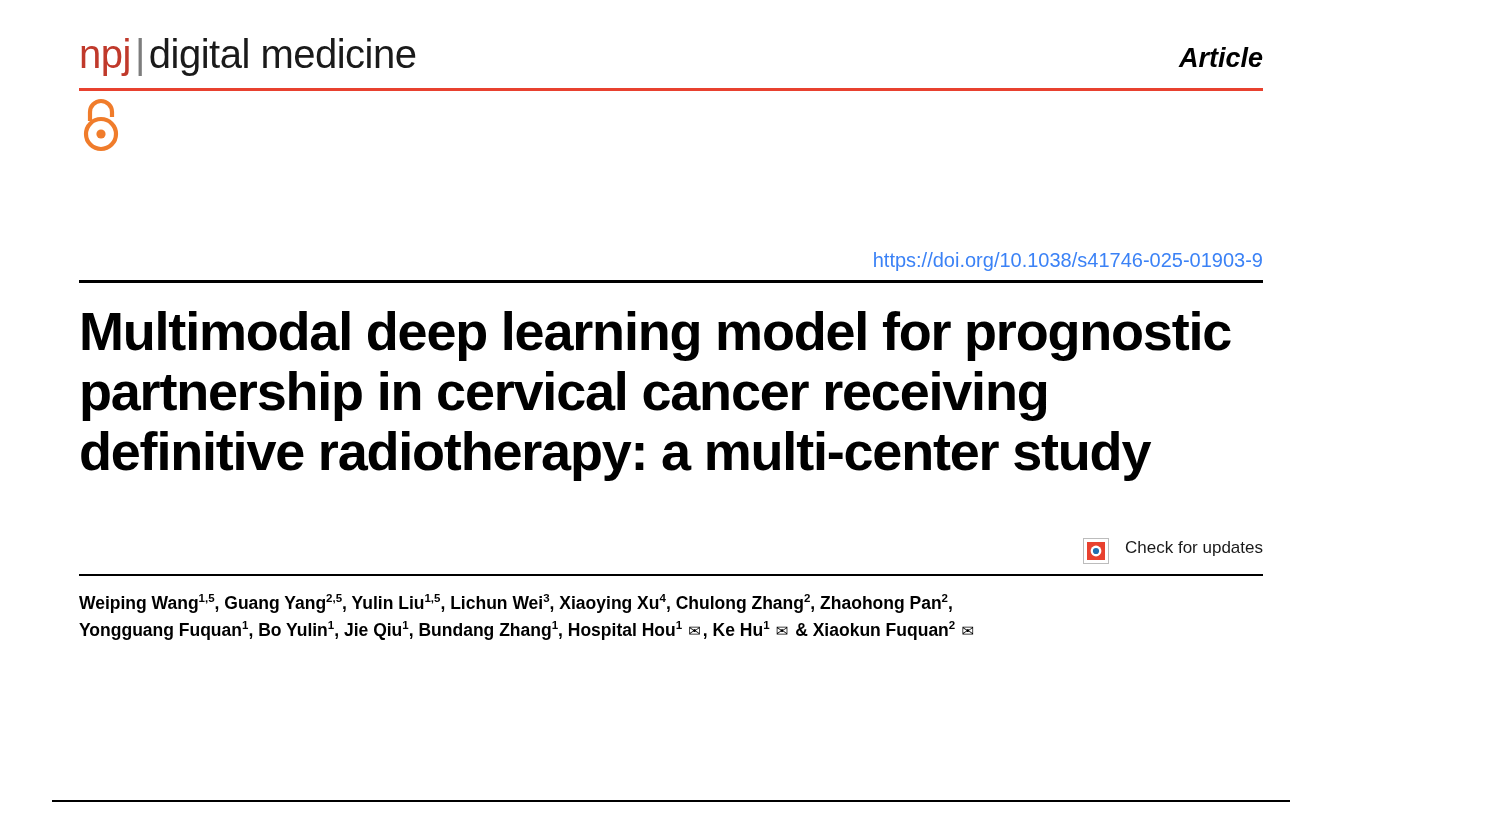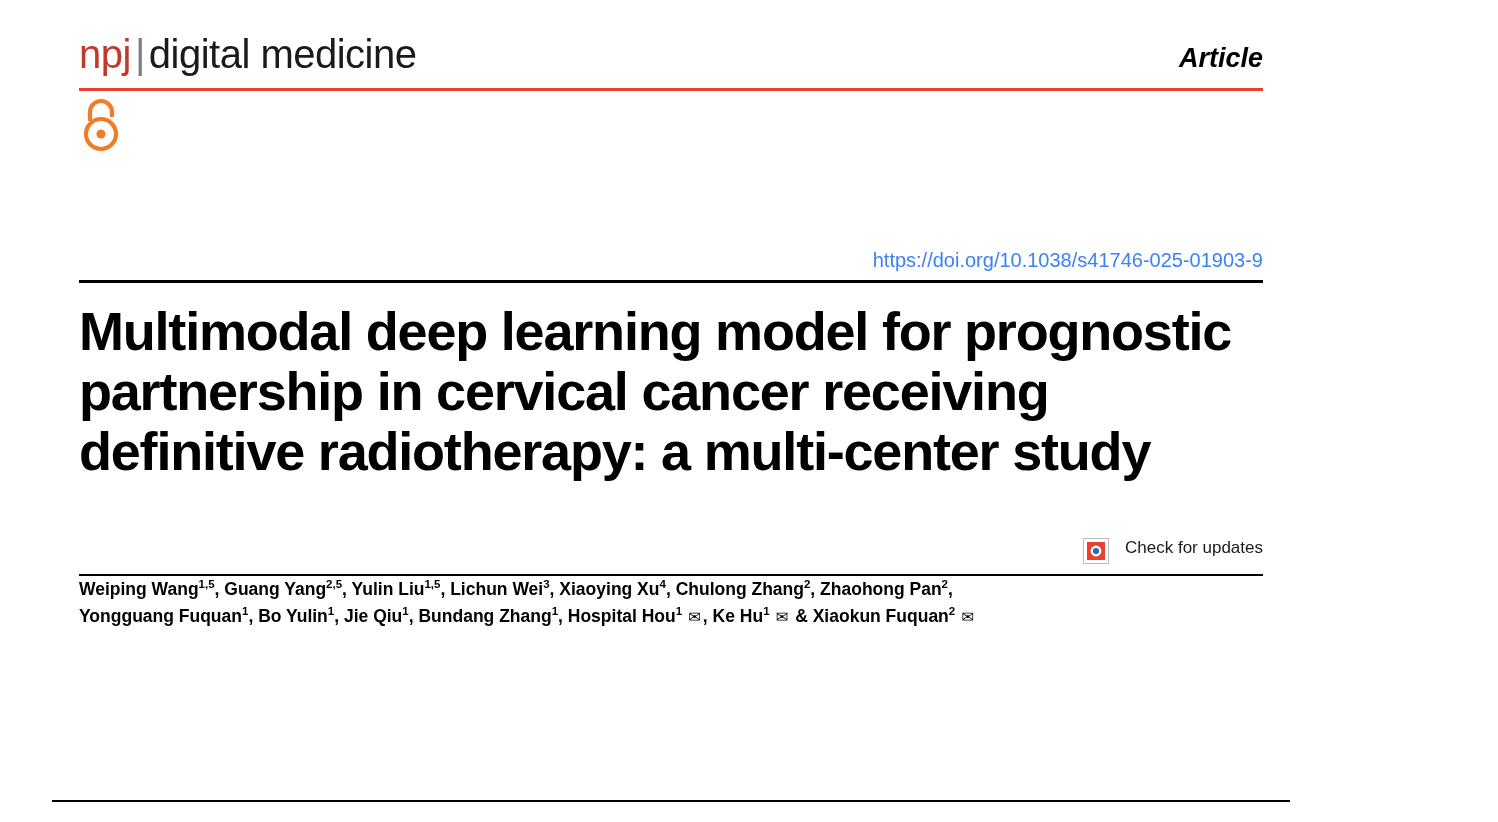--- a/index.html
+++ b/index.html
@@ -126,20 +126,21 @@
   }
 
   .rule-thin {
     margin-top: 10px;
     height: 1.6px;
     background: #000000;
   }
 
   
   .authors {
+    margin-top: 14px;
     font-size: 17.5px;
     font-weight: bold;
     line-height: 1.55;
     max-width: 1300px;
   }
   .authors sup {
     font-size: 11.5px;
     font-weight: bold;
     vertical-align: super;
     line-height: 0;

